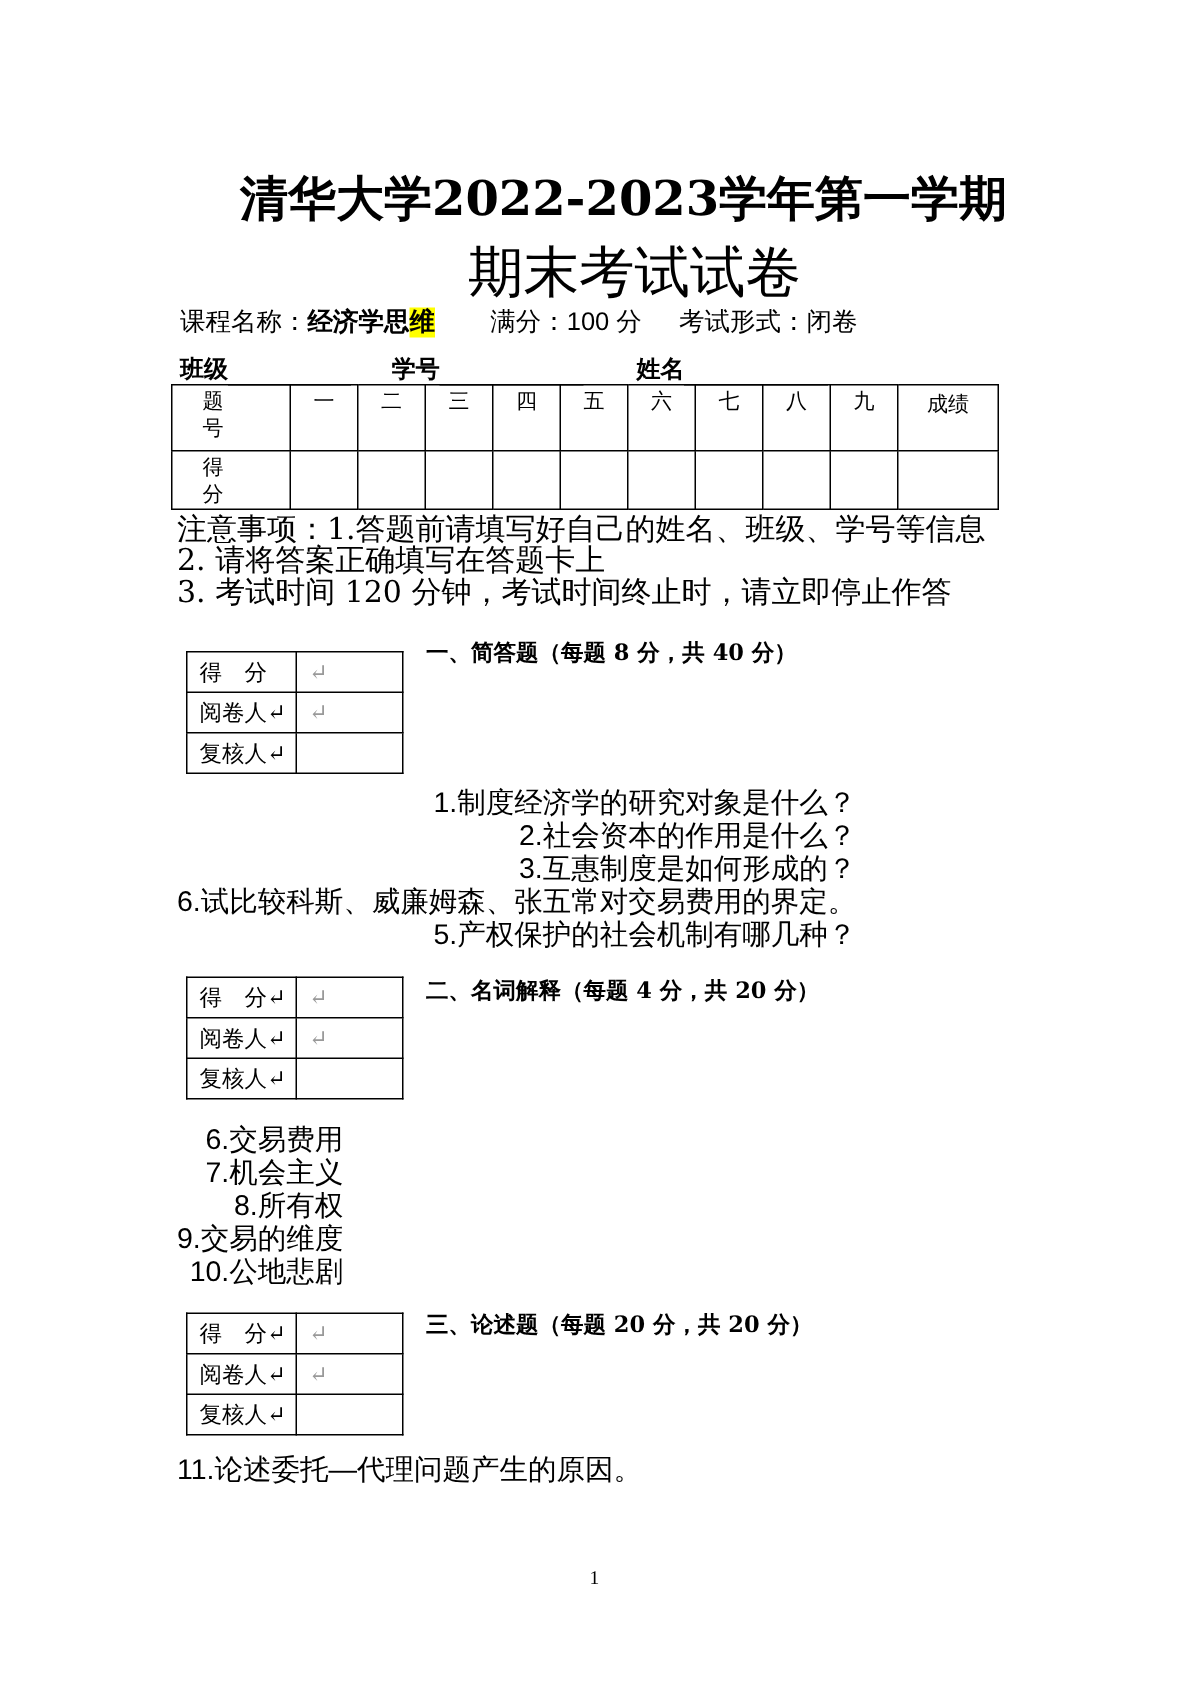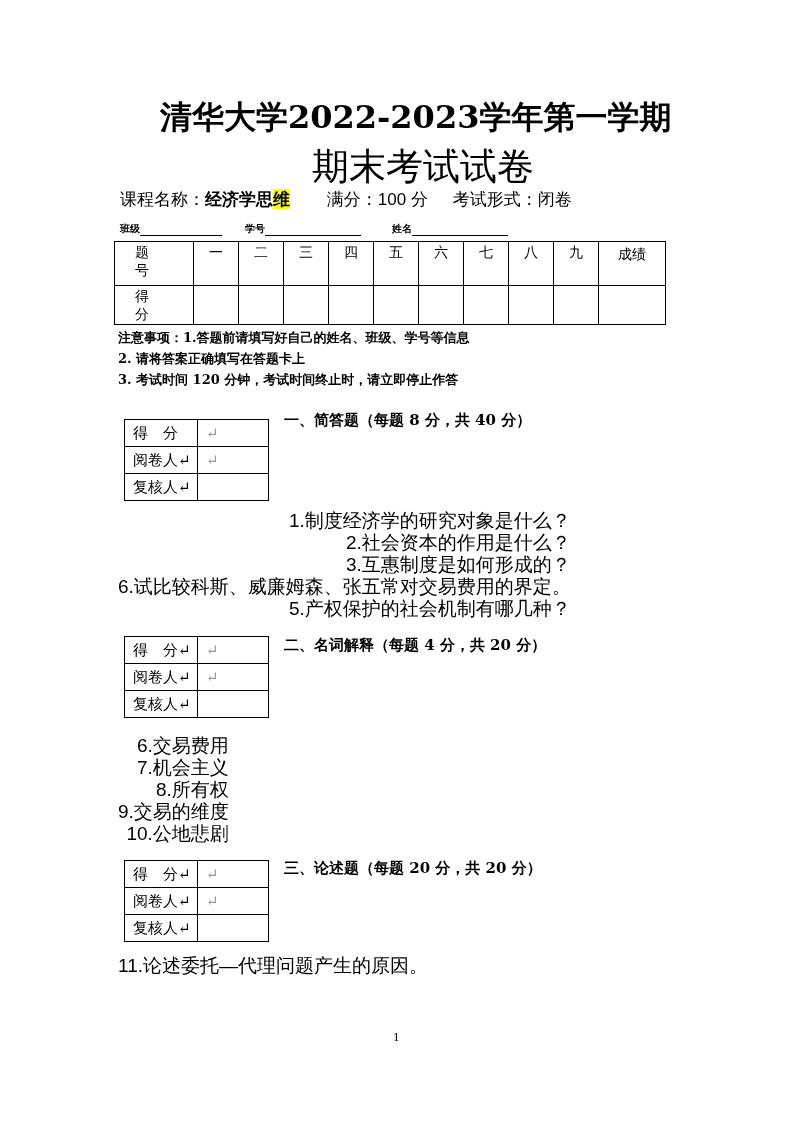--- a/index.html
+++ b/index.html
@@ -1,31 +1,31 @@
 <!DOCTYPE html>
 <html><head>
 <meta charset="utf-8">
 <style>
   html, body { margin:0; padding:0; background:#ffffff; }
   body { width:793px; height:1122px; position:relative; overflow:hidden; color:#000; font-family:"DejaVu Serif", serif; }
-  .abs { position:absolute; }
+  .abs { position:absolute;margin-top:15px; }
   .title1 { left:160px; top:96px; font-size:32px; font-weight:bold; letter-spacing:0px; white-space:nowrap; font-family:"DejaVu Serif", serif; }
   .title2 { left:312px; top:142px; font-size:37px; font-weight:normal; white-space:nowrap; font-family:"DejaVu Serif", serif;text-align:center; }
   .course { left:120px; top:188px; font-size:17px; white-space:nowrap; }
   .course .cname { font-weight:bold; }
   .course .hl { background:#ffff00; font-weight:bold; }
   .course .gap { display:inline-block; width:26px; }
   .course .val { font-family:"Liberation Sans", sans-serif;text-align:center; }
-  .info { left:120px; top:221px; font-size:10px; font-weight:bold; white-space:nowrap; }
+  .info { left:120px; top:221px; font-size:16px; font-weight:bold; white-space:nowrap; }
   .info .line { display:inline-block; border-bottom:1px solid #000; height:14px; vertical-align:bottom; }
   table { border-collapse:collapse; }
   .score-table { left:114px; top:241px; }
   .score-table td { border:1px solid #000; font-size:14px; text-align:center; vertical-align:top; padding:2px 0 0 0; font-family:"Liberation Sans", sans-serif; }
   .score-table td.lbl { text-align:left; padding-left:20px; font-family:"DejaVu Serif", serif; letter-spacing:14px; }
-  .notes { left:118px; top:327px; font-size:13px; line-height:21px; font-weight:bold; white-space:nowrap; }
+  .notes { left:118px; top:327px; font-size:20px; line-height:21px; font-weight:normal; white-space:nowrap; }
   .grader { border:1px solid #000; }
   .grader td { border:1px solid #000; height:26px; font-size:15px; padding:0 0 0 8px; font-family:"DejaVu Serif", serif; }
   .grader td.c1 { width:64px; }
   .grader td.c2 { width:62px; color:#999; }
   .sec-title { font-size:15px; font-weight:bold; white-space:nowrap; }
   .qlist { font-size:19px; line-height:22px; white-space:nowrap; font-family:Liberation Sans, sans-serif;text-align:right; }
   .pagenum { left:393px; top:1029px; font-size:13px; font-family:"Liberation Serif", serif; }
 </style>
 </head>
 <body>

